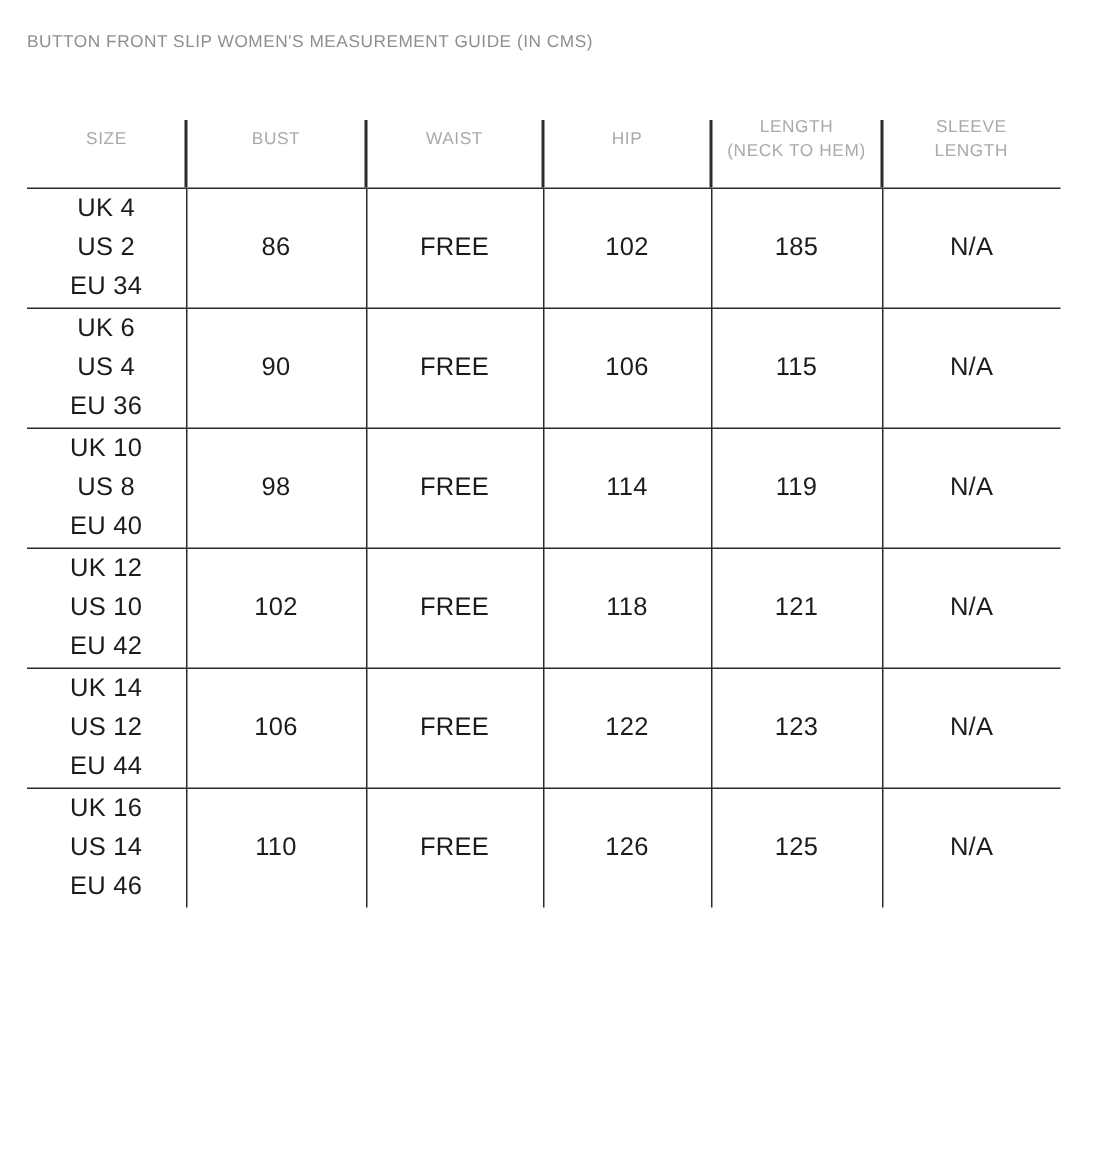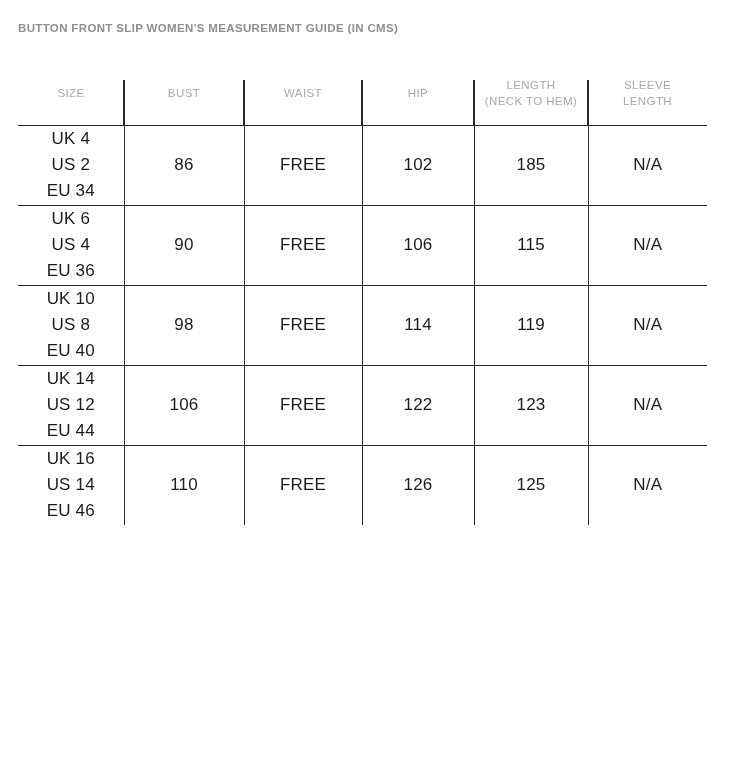--- a/index.html
+++ b/index.html
@@ -18,21 +18,21 @@
   }
 
   .guide-title {
     position: absolute;
     left: 18px;
     top: 22px;
     font-size: 11.5px;
     letter-spacing: 0.35px;
     color: #8f8f8f;
     white-space: nowrap;
-    font-weight: 700;
+    font-weight: 400;
   }
 
   .size-table {
     position: absolute;
     left: 18px;
     top: 62px;
     width: 689px;
     border-collapse: collapse;
     table-layout: fixed;
   }
@@ -149,20 +149,30 @@
       <td class="size-cell-lines">UK 10
 US 8
 EU 40</td>
       <td>98</td>
       <td>FREE</td>
       <td>114</td>
       <td>119</td>
       <td>N/A</td>
     </tr>
     <tr>
+      <td class="size-cell-lines">UK 12
+US 10
+EU 42</td>
+      <td>102</td>
+      <td>FREE</td>
+      <td>118</td>
+      <td>121</td>
+      <td>N/A</td>
+    </tr>
+    <tr>
       <td class="size-cell-lines">UK 14
 US 12
 EU 44</td>
       <td>106</td>
       <td>FREE</td>
       <td>122</td>
       <td>123</td>
       <td>N/A</td>
     </tr>
     <tr>

